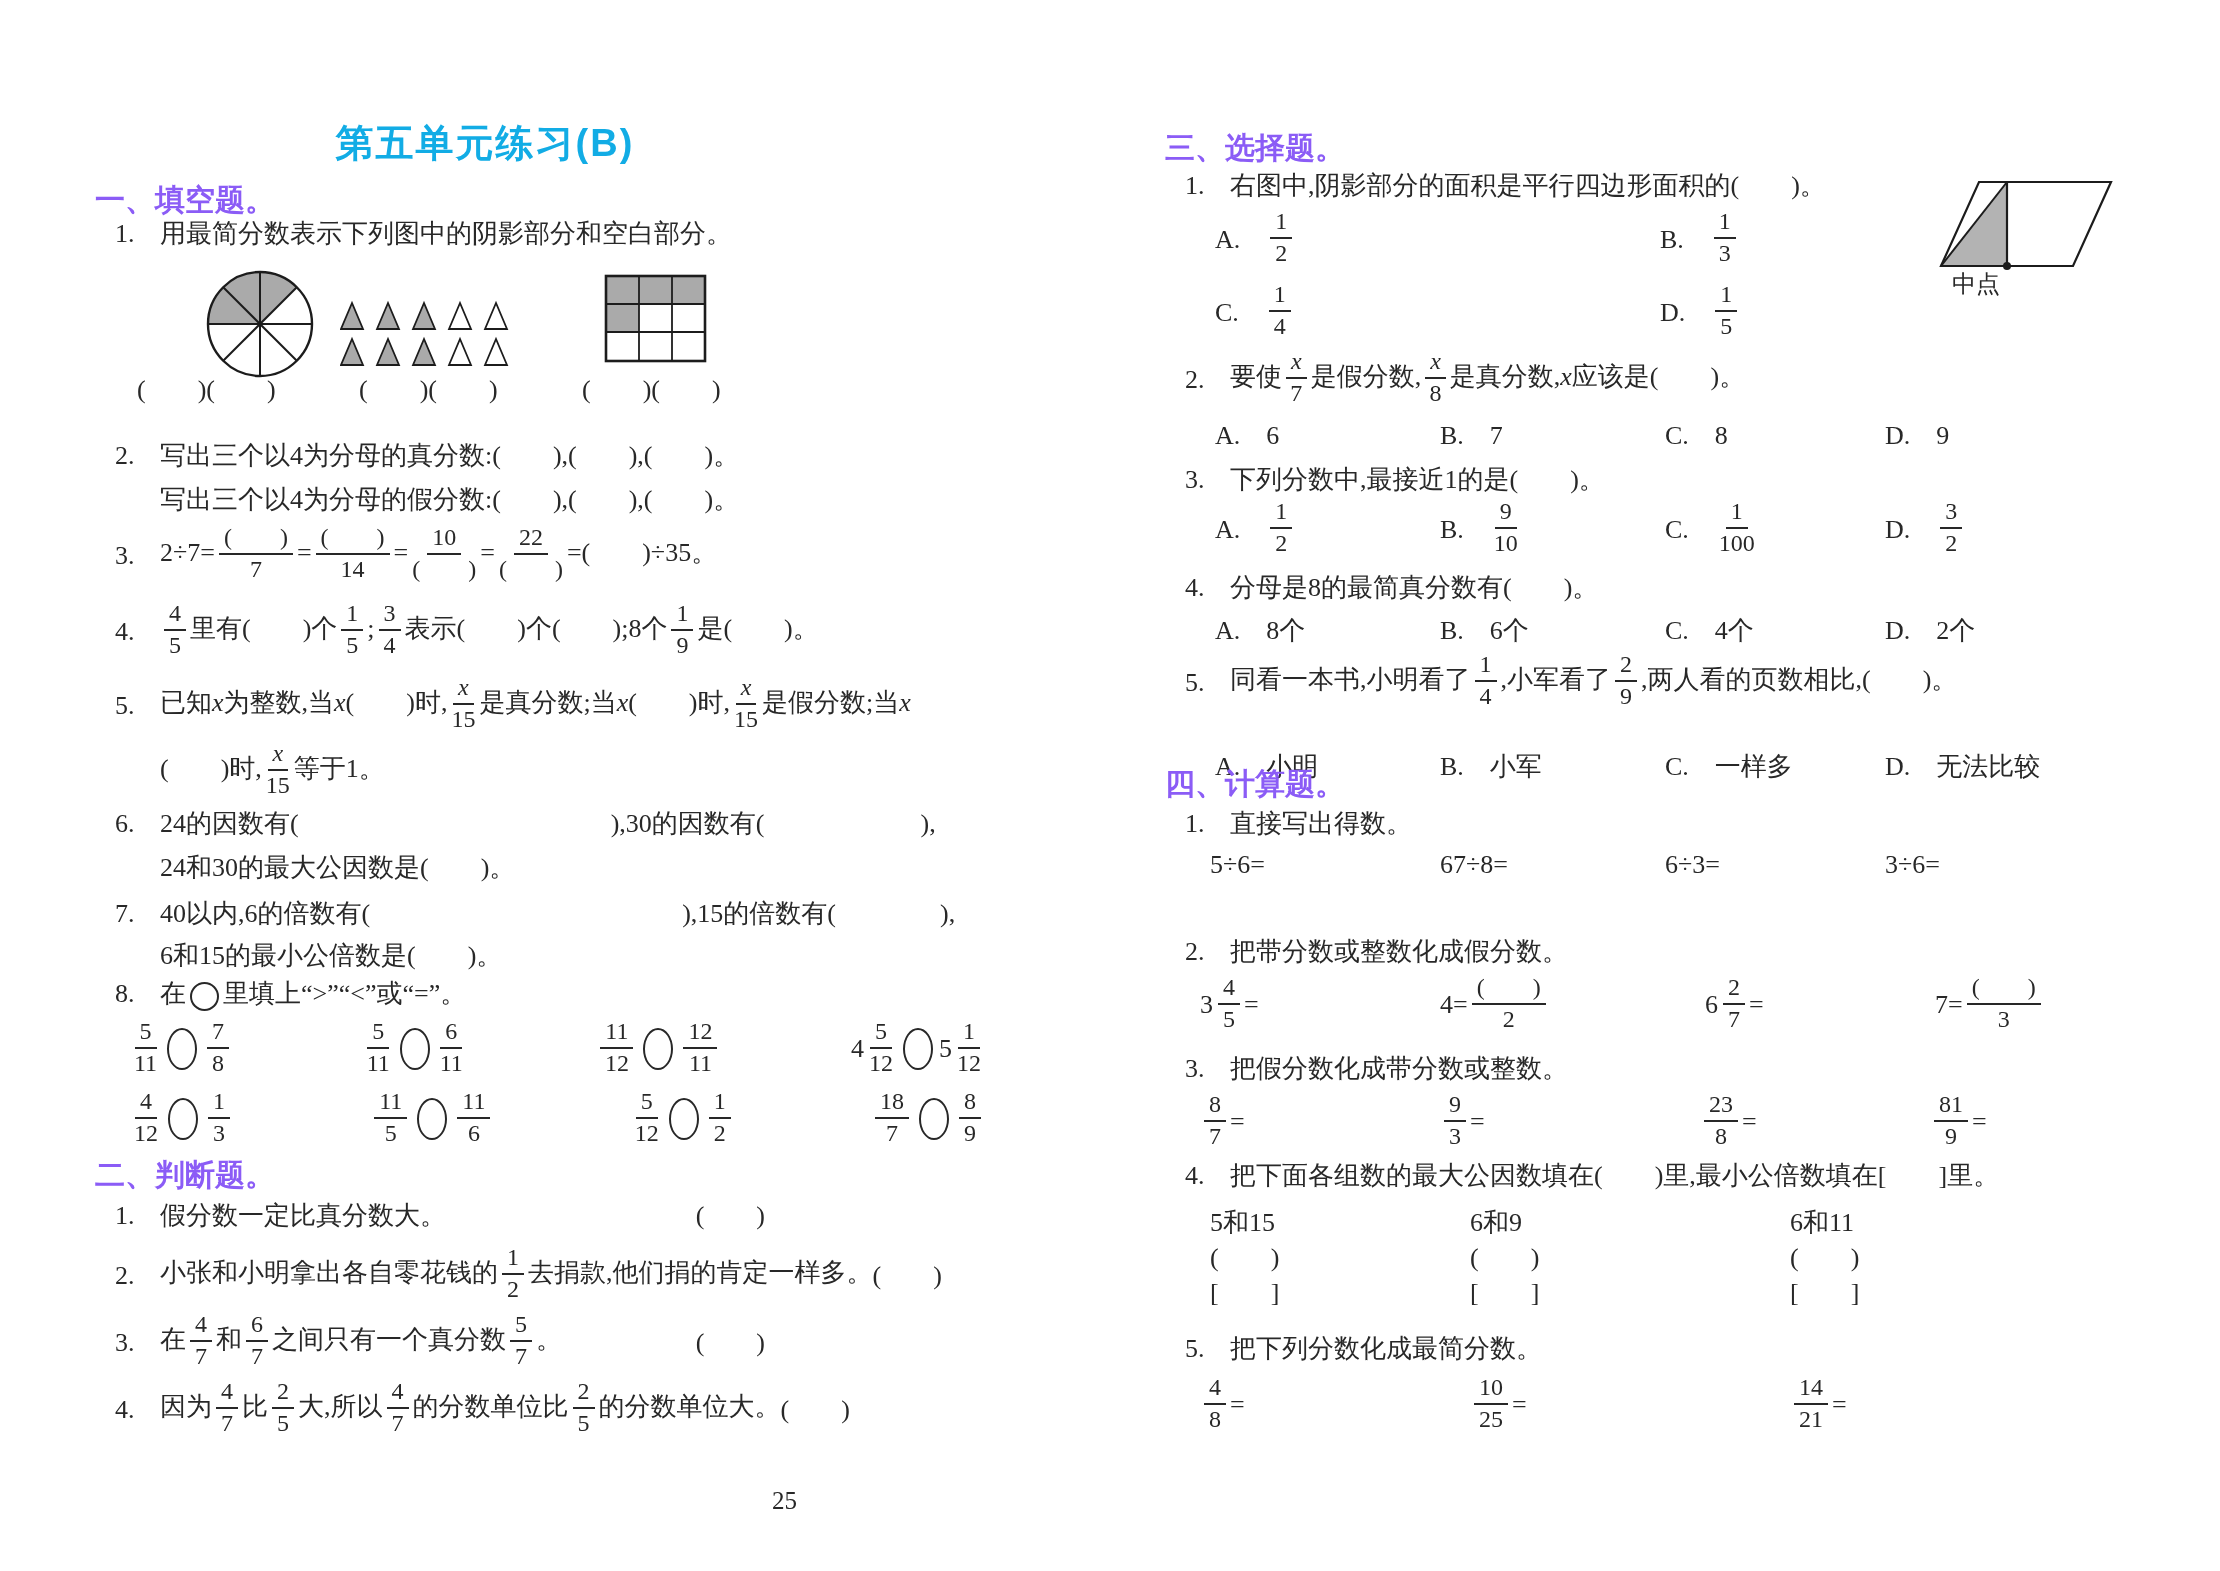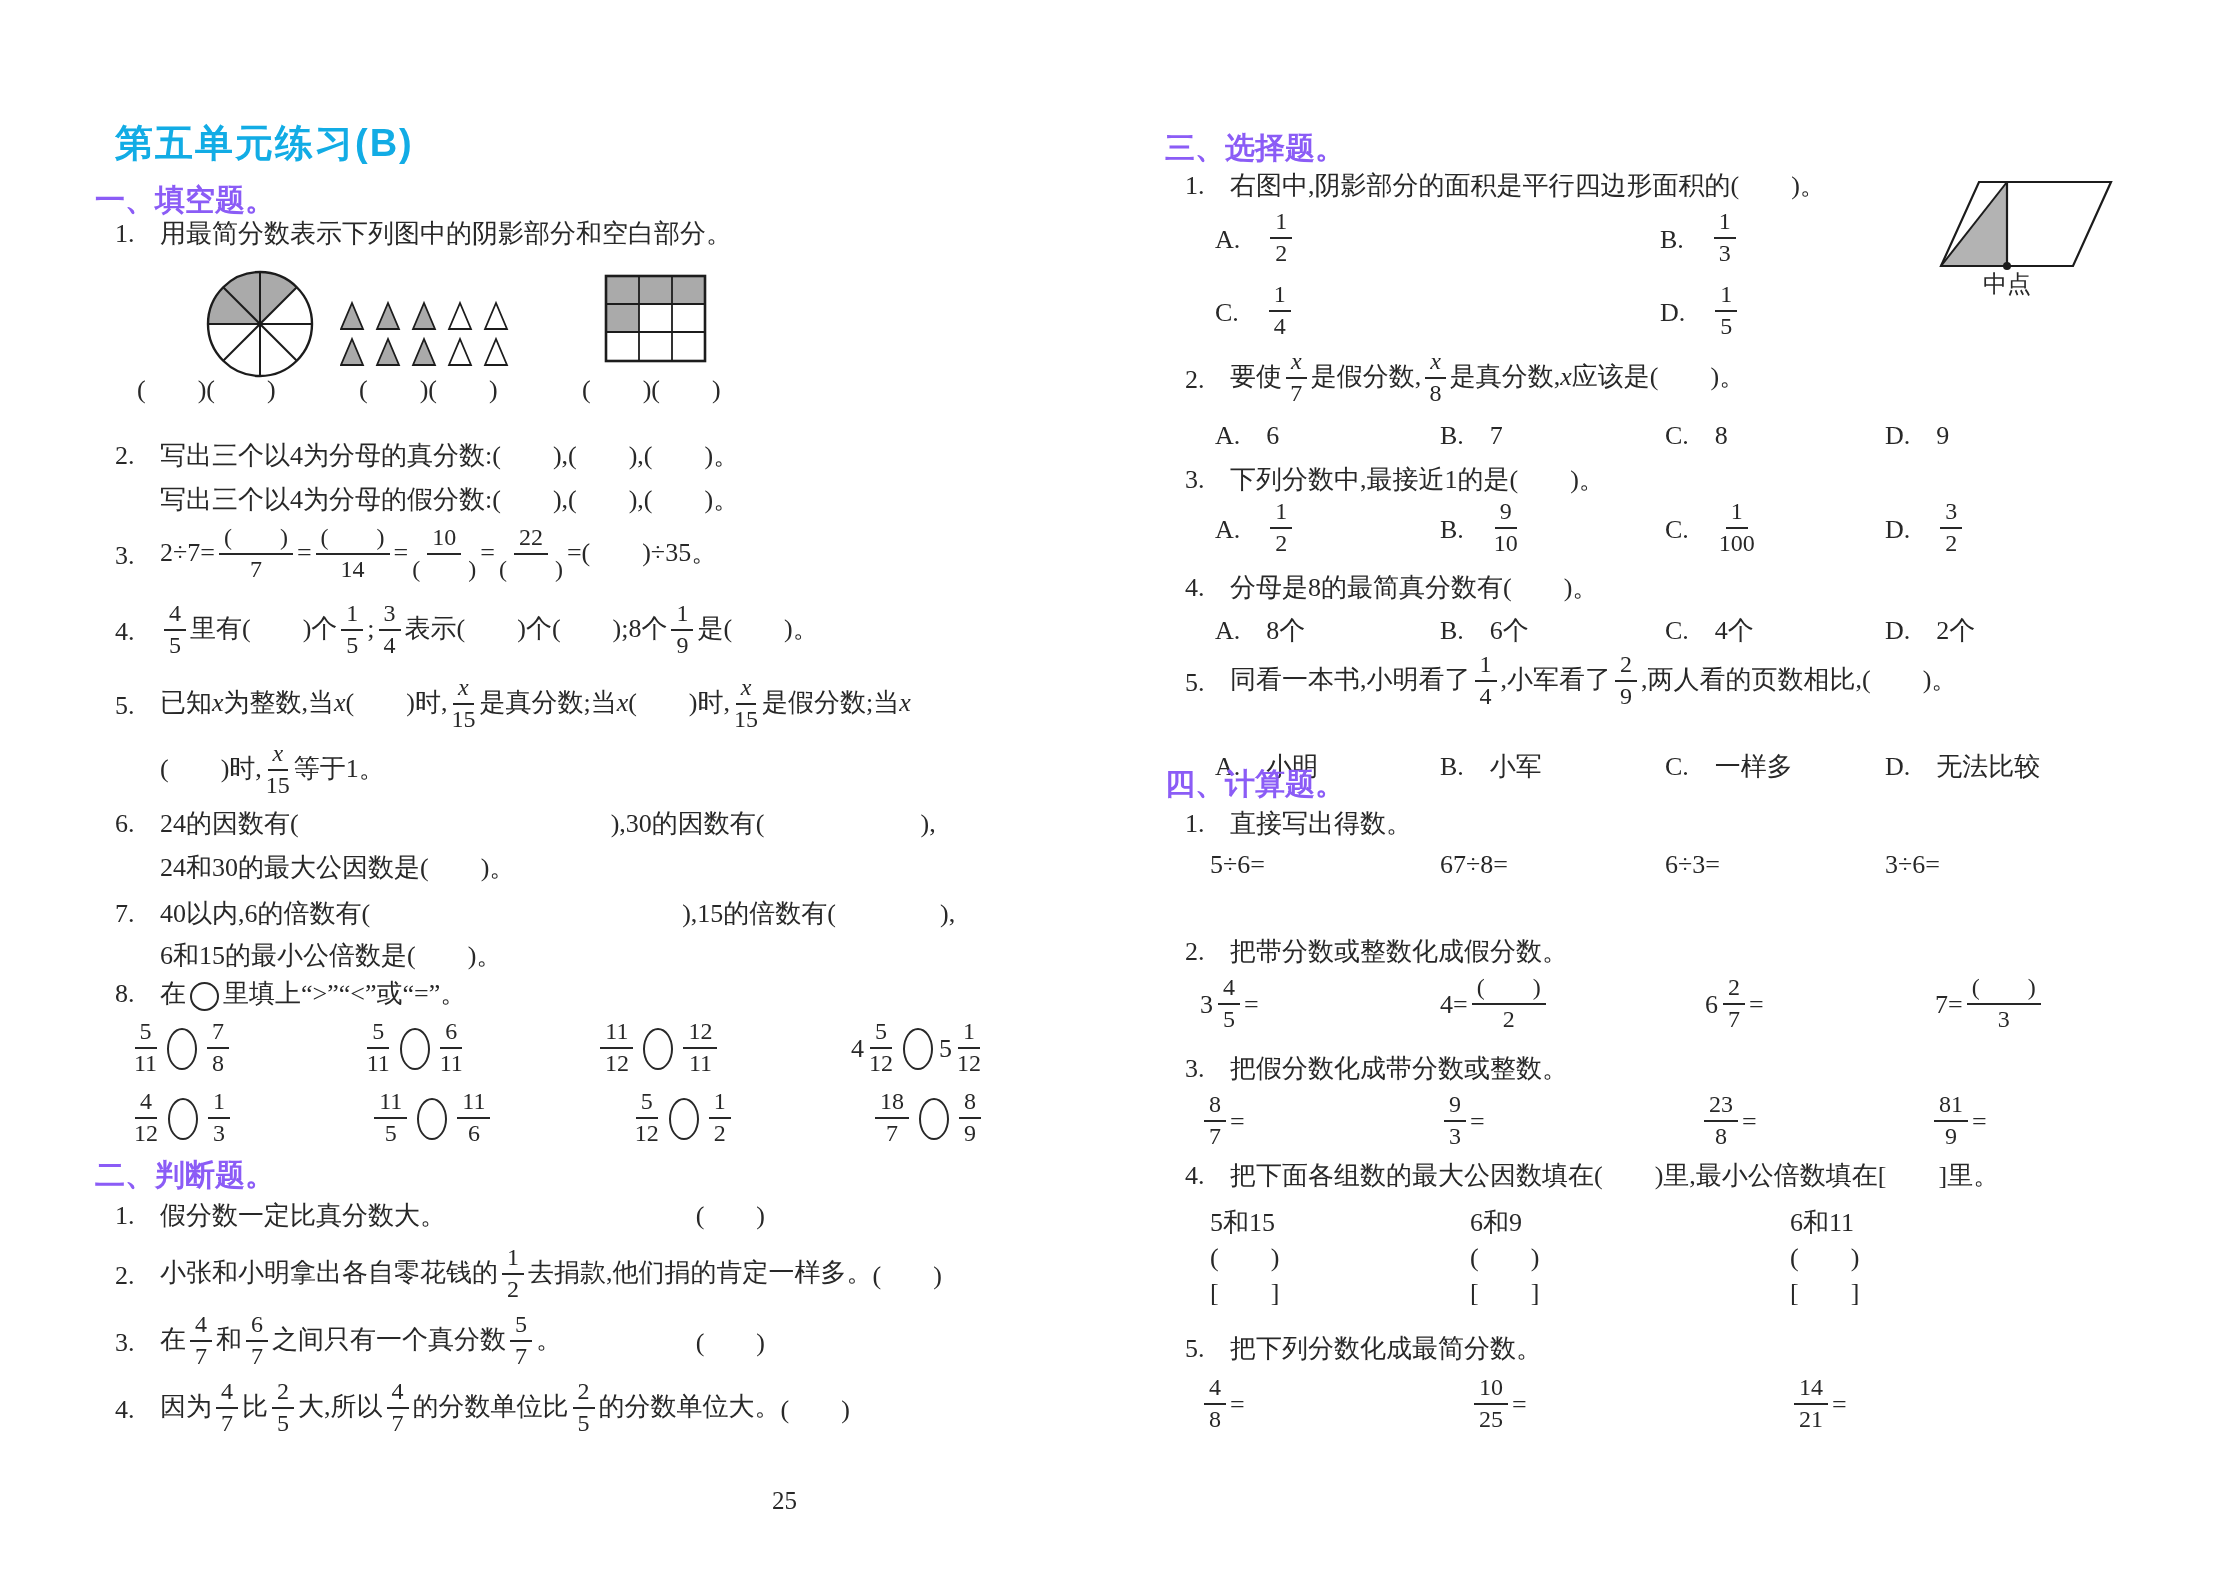--- a/index.html
+++ b/index.html
@@ -3,21 +3,21 @@
 <meta charset="utf-8">
 <style>
   *{margin:0;padding:0;box-sizing:border-box;}
   html,body{width:2220px;height:1571px;}
   body{position:relative;background:#ffffff;color:#282828;
        font-family:"Liberation Serif","DejaVu Serif",serif;font-size:26px;overflow:hidden;}
   .col{position:absolute;top:0;height:100%;}
   #colL{left:115px;width:980px;}
   #colR{left:1185px;width:1000px;}
   .line{position:absolute;left:0;display:flex;align-items:center;white-space:nowrap;line-height:1.35;}
-  .title{position:absolute;left:0;width:740px;
+  .title{position:absolute;left:0;width:740px;text-align:center;
          font-family:"Liberation Sans","DejaVu Sans",sans-serif;font-weight:bold;
          font-size:38px;color:#12ace5;letter-spacing:2px;}
   .hd{position:absolute;font-family:"Liberation Sans","DejaVu Sans",sans-serif;
       font-weight:bold;font-size:30px;color:#8b5cf6;}
   .qno{flex:0 0 45px;}
   .sg{white-space:pre;}
   .it{font-style:italic;font-family:"Liberation Serif",serif;}
   .frac{display:inline-flex;flex-direction:column;align-items:center;vertical-align:middle;
         margin:0 4px;font-size:24px;line-height:1.12;position:relative;top:-2px;}
   .fn{padding:0 5px 2px;border-bottom:2px solid #282828;text-align:center;}
@@ -37,21 +37,21 @@
   .g41{grid-template-columns:230px 225px 220px 1fr;left:25px;}
   .g42{grid-template-columns:240px 265px 230px 1fr;left:15px;}
   .g43{grid-template-columns:240px 260px 230px 1fr;left:15px;}
   .g44{grid-template-columns:260px 320px 1fr;left:25px;}
   .g45{grid-template-columns:270px 320px 1fr;left:15px;}
   .og span,.og div{display:flex;align-items:center;}
   .fig{position:absolute;}
   .grp > div{height:35px;}
   .blankcell{position:absolute;}
   .pagenum{position:absolute;left:772px;top:1487px;font-size:25px;}
-  .figlabel{position:absolute;left:19px;top:92px;width:110px;text-align:center;font-size:24px;}
+  .figlabel{position:absolute;left:19px;top:92px;width:110px;text-align:left;font-size:24px;}
   svg{display:block;}
 </style>
 </head>
 <body>
 
 <div class="col" id="colL">
 
   <div class="title" style="top:118px">第五单元练习(B)</div>
 
   <div class="hd" style="left:-20px;top:180px">一、填空题。</div>

